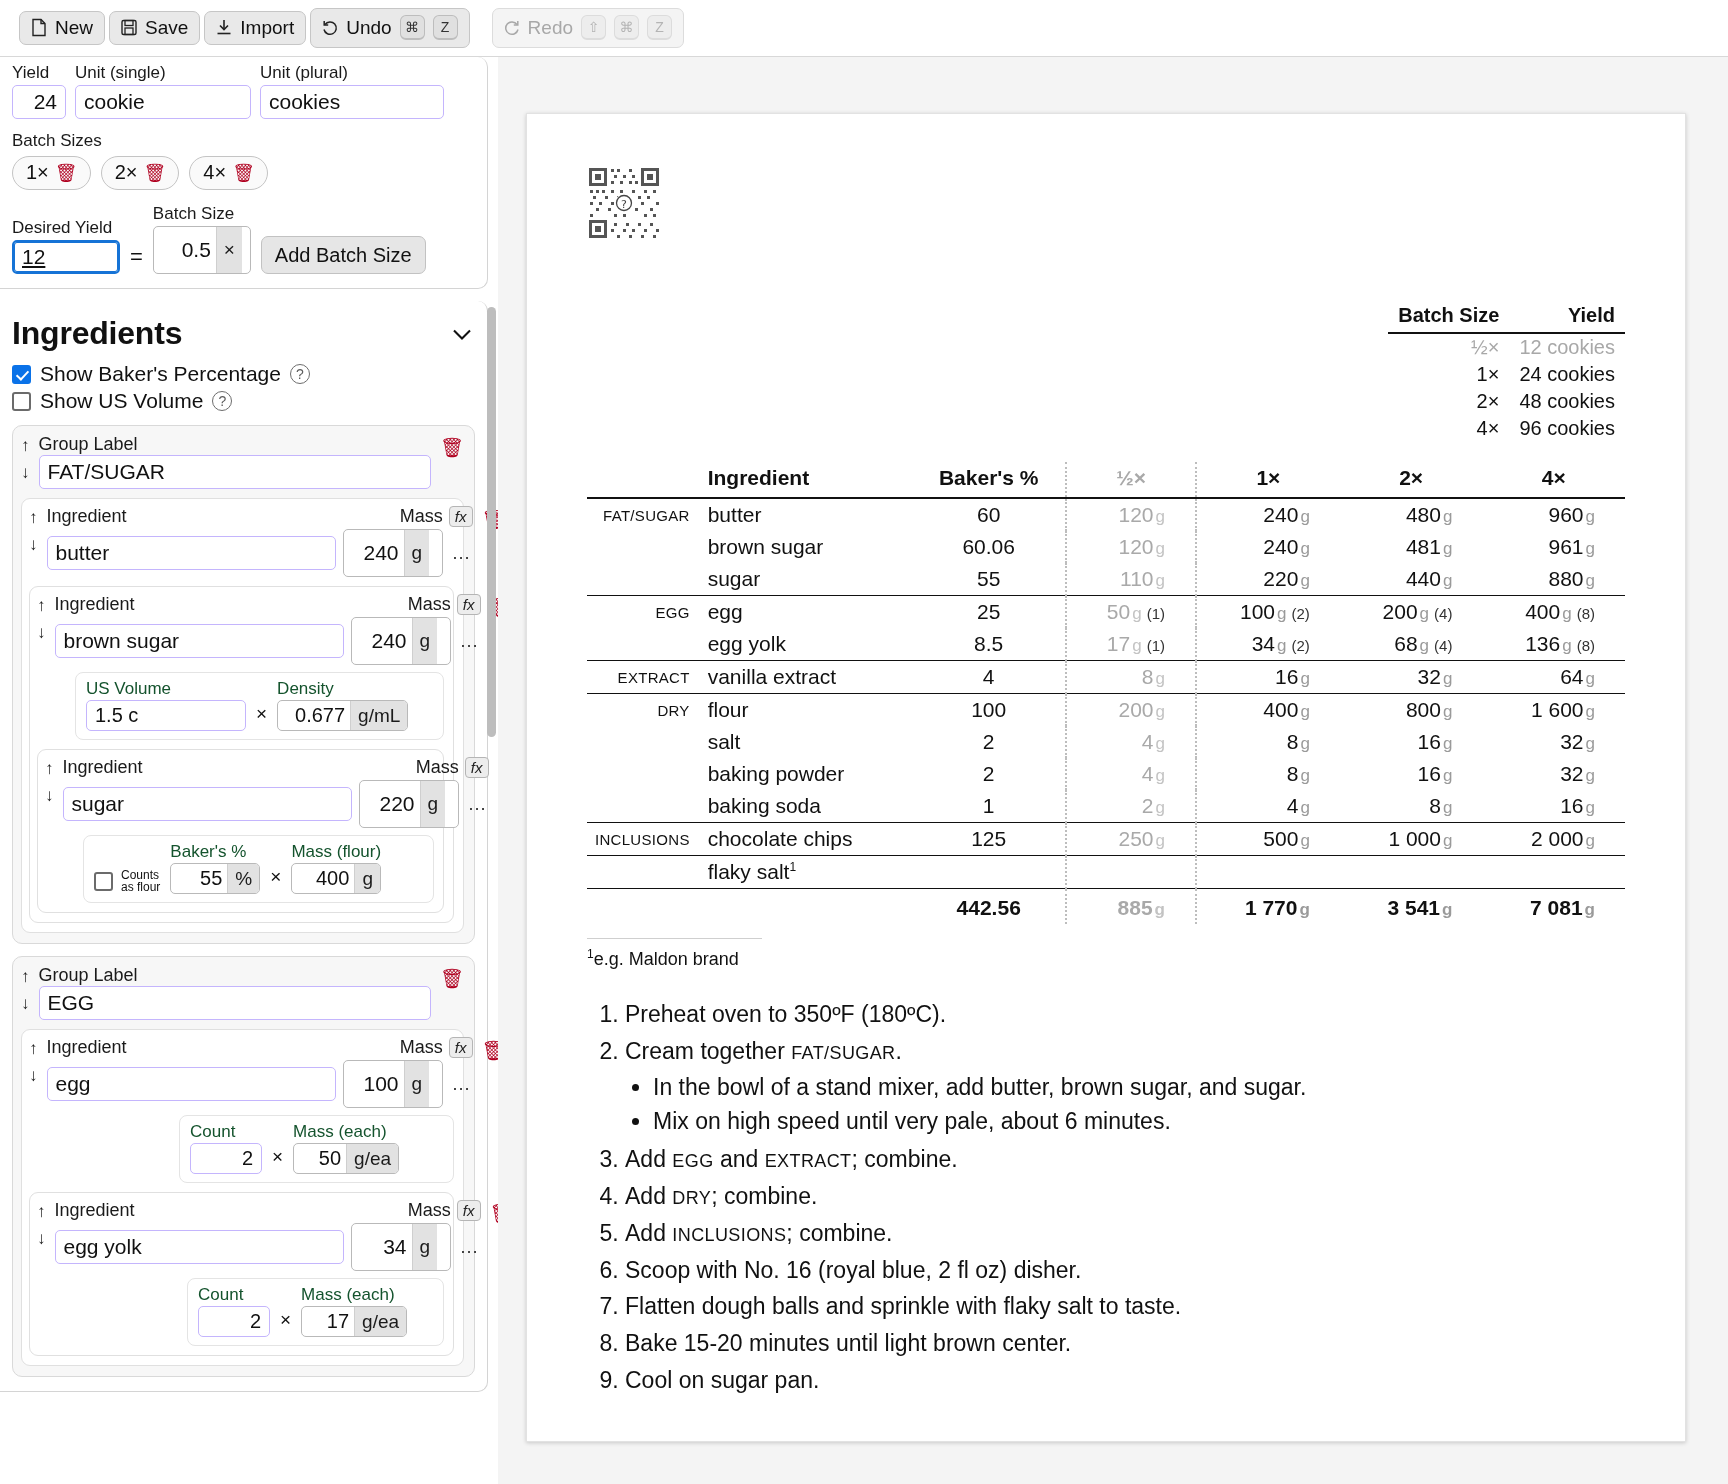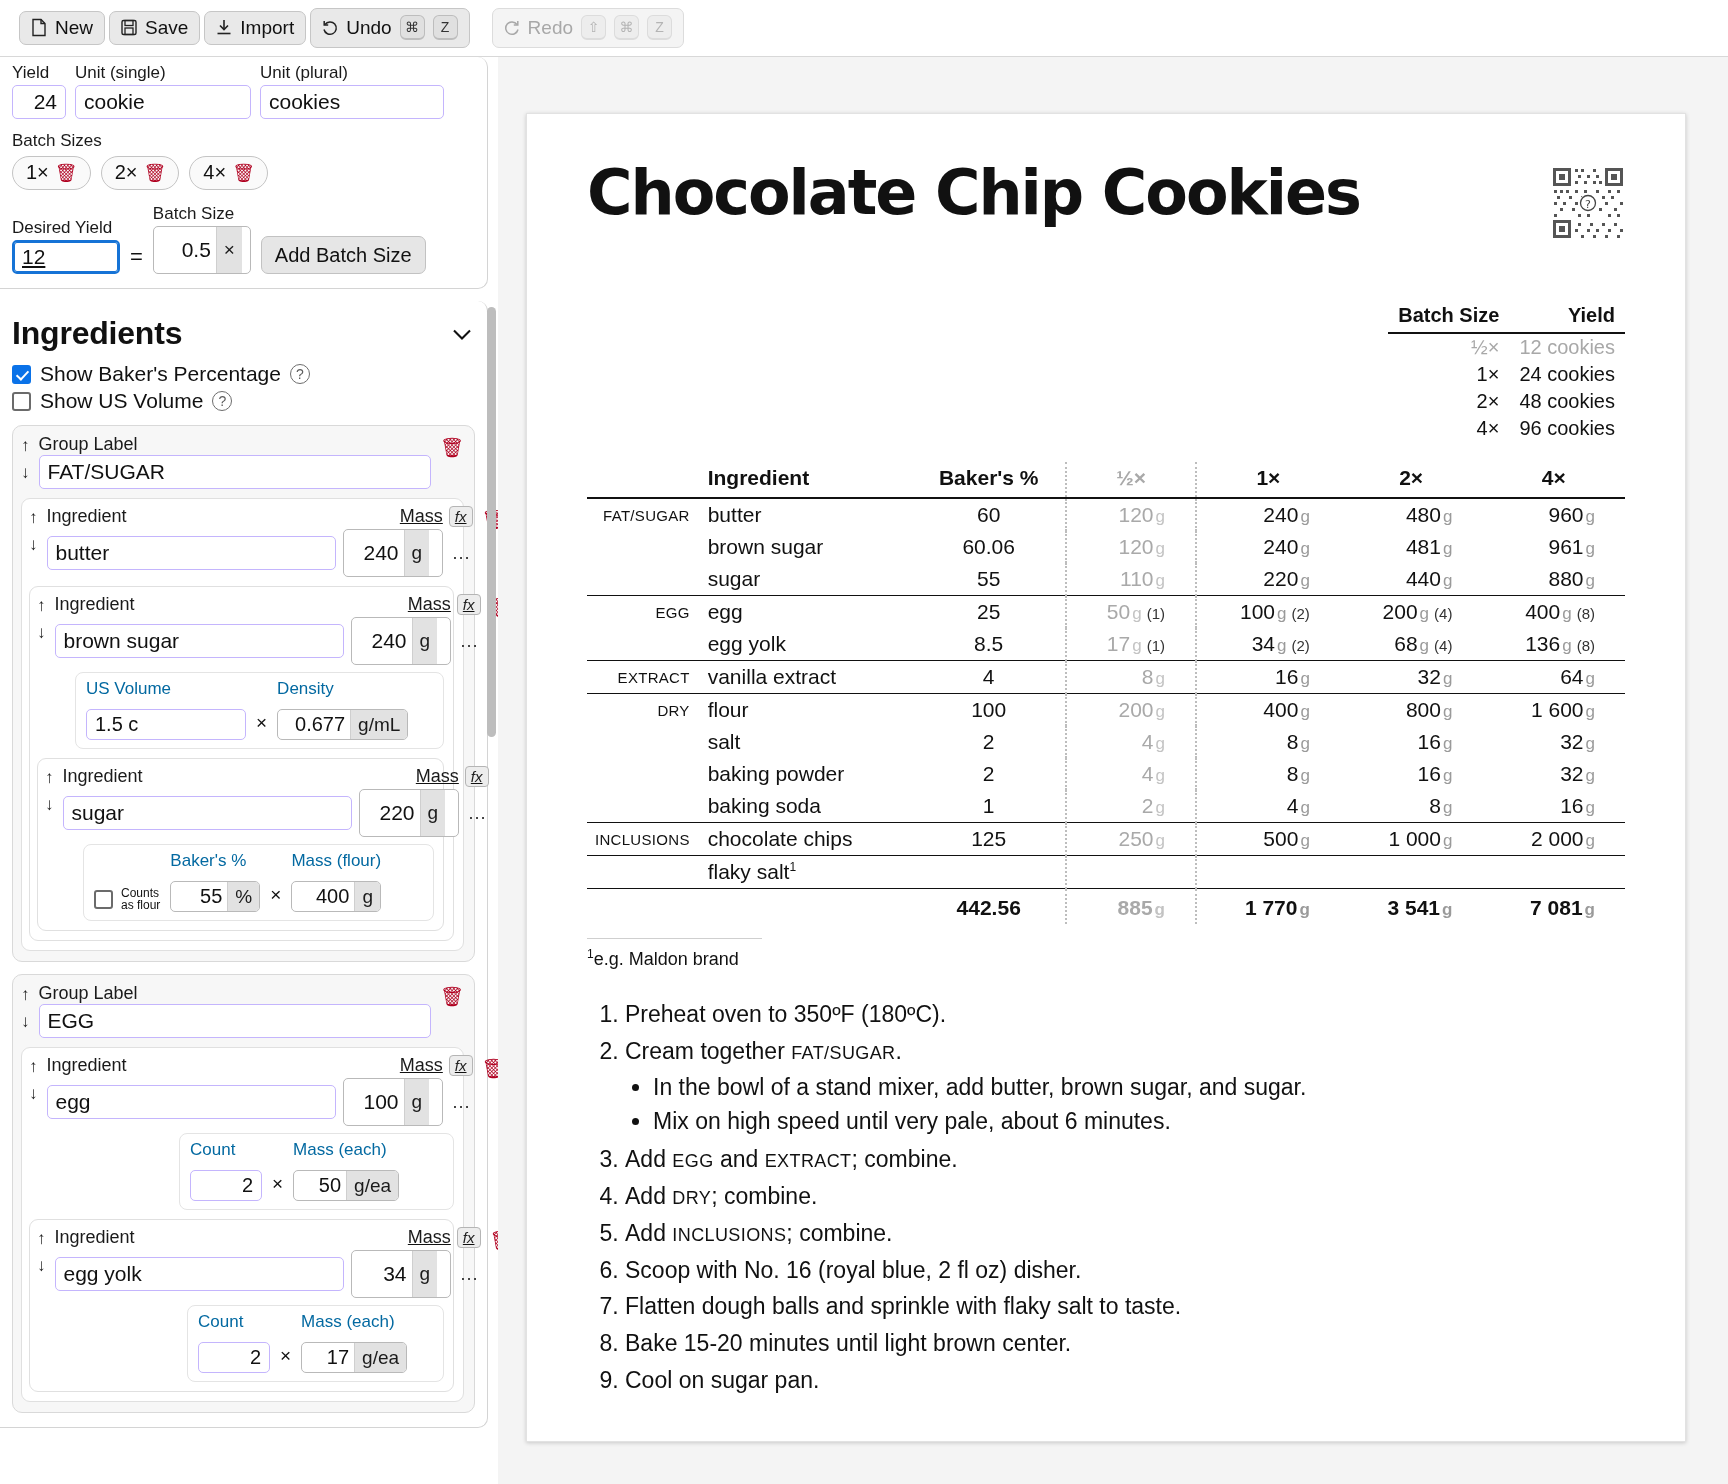--- a/index.html
+++ b/index.html
@@ -188,37 +188,37 @@
   .grp-trash { color: #b00020; font-size: 19px; cursor: pointer; padding-top: 2px; }
 
   .ing-card {
     border: 1px solid #e0e0e0; border-radius: 9px; background: #ffffff;
     margin-top: 9px; padding: 7px 9px 9px 7px;
   }
   .ing-main { display: flex; gap: 9px; align-items: flex-start; }
   .ing-body { flex: 1 1 auto; }
   .ing-labels { display: flex; align-items: center; justify-content: space-between; }
   .lab { font-size: 18px; color: #1a1a1a; }
-  .masslab { display: flex; align-items: center; gap: 6px; text-decoration: underline; }
+  .masslab { display: flex; align-items: center; gap: 6px; }
   .fx {
     border: 1px solid #b5b5b5; border-radius: 4px; background: #ededed;
     font-style: italic; font-size: 15px; padding: 1px 5px; cursor: pointer; color: #222;
   }
   .ing-inputs { display: flex; align-items: center; gap: 7px; margin-top: 2px; }
   .ing-name { flex: 1 1 auto; height: 33px; font-size: 21px; }
   .mass-g { width: 100px; }
   .mass-g input { width: 60px; }
   .dots { font-size: 19px; color: #333; cursor: pointer; padding: 0 2px; }
   .sub-card {
     border: 1px solid #e4e4e4; border-radius: 8px; background: #fff;
     margin: 7px 0 0 38px; padding: 6px 10px 8px 10px;
     display: flex; align-items: flex-end; gap: 10px;
   }
   .sub-col { display: flex; flex-direction: column; }
-  .sub-lab { font-size: 17px; color: #0369a1; margin-bottom: 10px; }
+  .sub-lab { font-size: 17px; color: #14532d; margin-bottom: 1px; }
   .times { font-size: 19px; padding-bottom: 6px; }
   .countsflour { display: flex; align-items: center; gap: 8px; }
   .cf-text { font-size: 12px; line-height: 1.05; }
 
   
   .scrollbar {
     position: absolute; right: 2px; top: 250px;
     width: 9px; height: 430px; background: #bdbdbd; border-radius: 5px;
   }
 
@@ -636,21 +636,20 @@
           </div>
       </div>
 
       <div class="scrollbar"></div>
     </div>
 
     <div class="preview">
       <div class="sheet">
 
         <div class="sheet-head">
-          <h1 class="recipe-title">Chocolate Chip Cookies</h1>
           <div class="qr">
             <svg width="74" height="74" viewBox="0 0 74 74">
               <rect width="74" height="74" fill="#fff"></rect>
               <g fill="#555">
                 <rect x="2" y="2" width="18" height="18"></rect>
                   <rect x="5" y="5" width="12" height="12" fill="#fff"></rect>
                   <rect x="8" y="8" width="6" height="6"></rect>
                 <rect x="54" y="2" width="18" height="18"></rect>
                   <rect x="57" y="5" width="12" height="12" fill="#fff"></rect>
                   <rect x="60" y="8" width="6" height="6"></rect>

